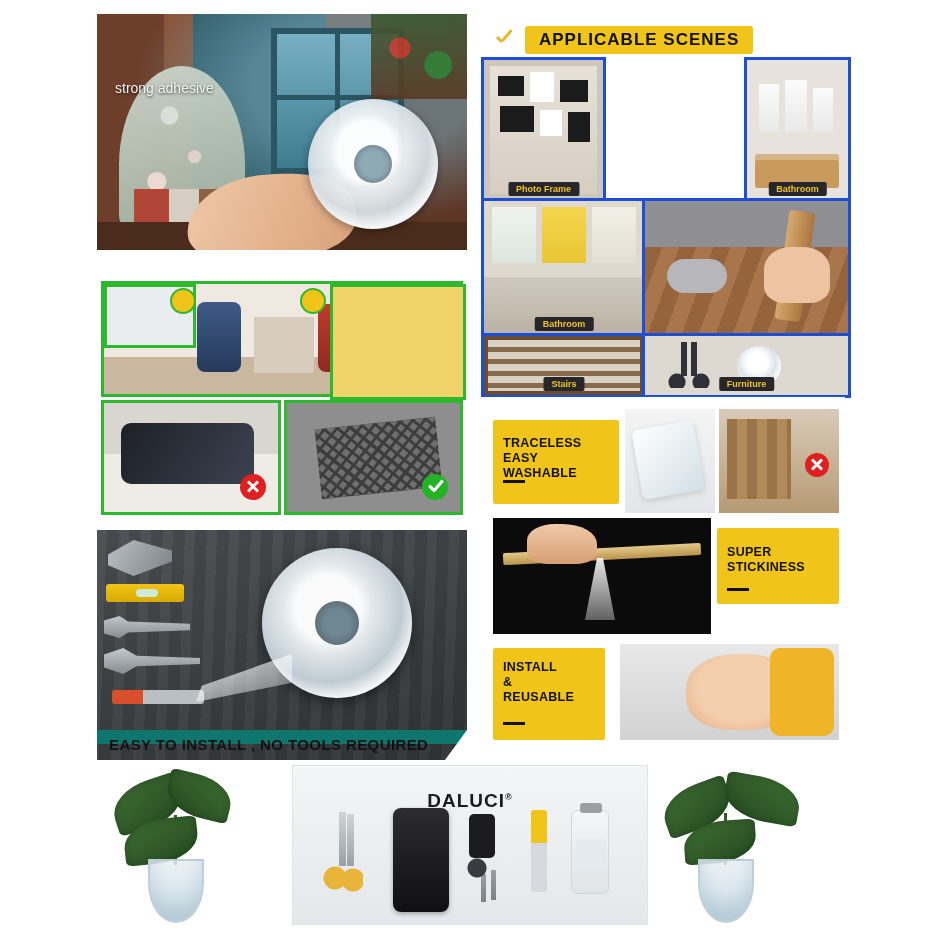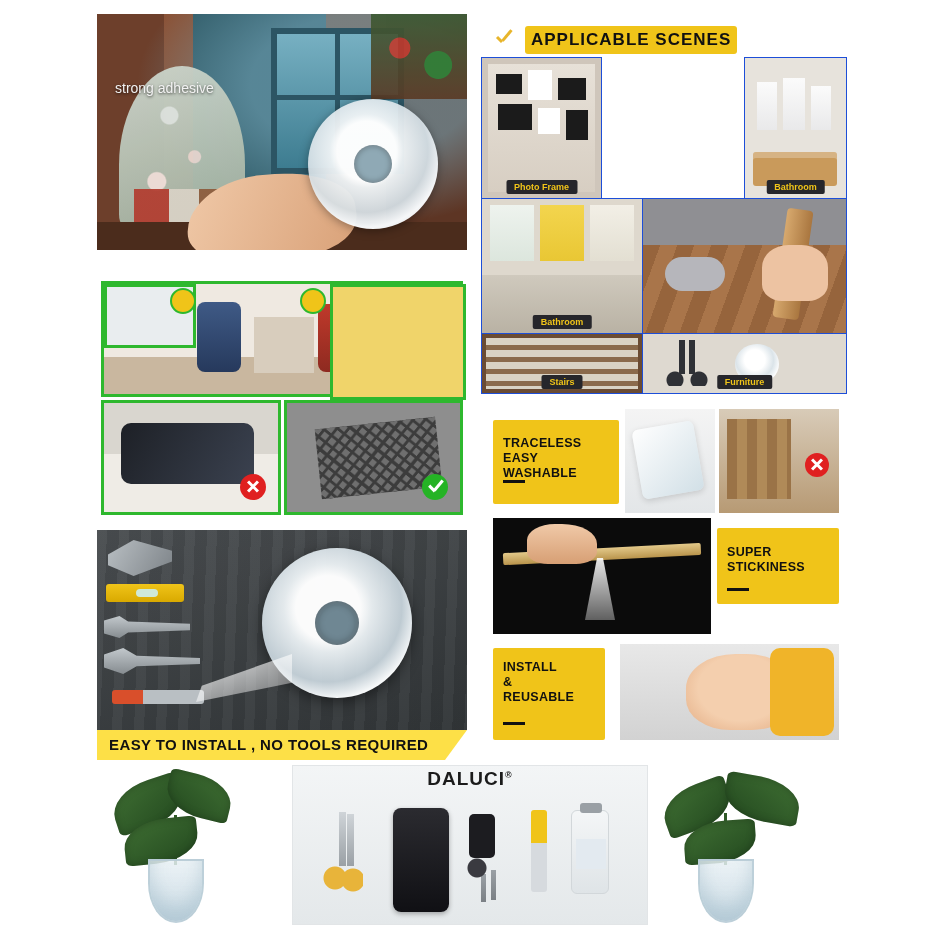--- a/index.html
+++ b/index.html
@@ -48,22 +48,22 @@
     letter-spacing:.5px;text-shadow:0 1px 3px rgba(0,0,0,.65);}
   .hero-sub{position:absolute;left:18px;top:66px;color:#f2f2f2;font-size:14px;text-shadow:0 1px 3px rgba(0,0,0,.7);}
 
   
   #scenes{left:475px;top:14px;width:370px;height:378px;background:#fff;}
   .scenes-head{position:absolute;left:18px;top:8px;width:334px;height:36px;display:flex;align-items:center;gap:10px;}
   .check{width:22px;height:22px;flex:0 0 22px;position:relative;}
   .check:before{content:"";position:absolute;left:3px;top:9px;width:7px;height:3px;background:#e8b52a;transform:rotate(45deg);}
   .check:after{content:"";position:absolute;left:7px;top:5px;width:14px;height:3px;background:#e8b52a;transform:rotate(-50deg);}
   .scenes-title{background:#f0c419;color:#111;font-weight:bold;font-size:17px;letter-spacing:1px;
-    padding:4px 6px;border-radius:3px;}
-  .sc{position:absolute;overflow:hidden;border:1px solid #1d4ed8;}
+    padding:4px 14px;border-radius:3px;}
+  .sc{position:absolute;overflow:hidden;border:3px solid #1d4ed8;}
   .sc-label{position:absolute;left:50%;transform:translateX(-50%);bottom:4px;background:#26262b;color:#f0c419;
     font-size:9px;font-weight:bold;padding:2px 8px;border-radius:2px;white-space:nowrap;}
   .sc1{left:481px;top:57px;width:119px;height:140px;background:#cfc6bb;}
   .frames{position:absolute;inset:6px;
     background:
       linear-gradient(#1b1b1b,#1b1b1b) 8px 10px/26px 20px no-repeat,
       linear-gradient(#fff,#fff) 40px 6px/24px 30px no-repeat,
       linear-gradient(#1b1b1b,#1b1b1b) 70px 14px/28px 22px no-repeat,
       linear-gradient(#1b1b1b,#1b1b1b) 10px 40px/34px 26px no-repeat,
       linear-gradient(#fff,#fff) 50px 44px/22px 26px no-repeat,
@@ -179,28 +179,28 @@
   .t-wrench2{left:104px;top:648px;width:96px;height:26px;background:linear-gradient(#c2c8cc,#868c90);clip-path:polygon(0 25%,20% 0,34% 30%,100% 38%,100% 62%,34% 70%,20% 100%,0 75%);}
   .t-screwdriver{left:112px;top:690px;width:92px;height:14px;background:linear-gradient(90deg,#d94f2b 0 34%,#b9bfc3 34% 100%);border-radius:3px;}
   .roll-big{position:absolute;left:262px;top:548px;width:150px;height:150px;border-radius:50%;
     background:radial-gradient(circle at 44% 40%, rgba(255,255,255,.98) 0 26%, rgba(236,242,245,.95) 36%, rgba(205,218,226,.9) 60%, rgba(250,252,253,.98) 74%, rgba(201,214,222,.9) 100%);
     box-shadow:0 4px 14px rgba(0,0,0,.45);}
   .roll-big:after{content:"";position:absolute;left:50%;top:50%;width:44px;height:44px;margin:-22px 0 0 -22px;border-radius:50%;
     background:radial-gradient(circle,#6f8793 0 58%,#a9bcc6 100%);box-shadow:inset 0 0 8px rgba(0,0,0,.45);}
   .roll-tail{position:absolute;left:196px;top:654px;width:96px;height:48px;
     background:linear-gradient(160deg,rgba(255,255,255,.85),rgba(255,255,255,.25));
     clip-path:polygon(100% 0,100% 60%,0 100%,6% 66%);}
-  .tools-banner{position:absolute;left:97px;top:730px;width:370px;height:30px;background:#fde047;}
+  .tools-banner{position:absolute;left:97px;top:730px;width:370px;height:14px;background:#0f766e;}
   .tools-banner span{position:absolute;left:12px;top:6px;font-weight:bold;font-size:15px;color:#111;letter-spacing:.4px;}
   .tools-banner:after{content:"";position:absolute;right:0;top:0;width:22px;height:30px;background:#fff;clip-path:polygon(100% 0,100% 100%,0 100%);}
 
   
   #bottom{left:292px;top:765px;width:356px;height:160px;background:#eceff1;border:1px solid #e2e5e7;box-sizing:border-box;}
   .bot-board{position:absolute;inset:0;background:linear-gradient(#f3f5f6,#e4e8ea);}
-  .brand{position:absolute;left:50%;transform:translateX(-50%);top:2px;font-weight:bold;font-size:19px;letter-spacing:1px;color:#1b1b1b;}
+  .brand{position:absolute;left:50%;transform:translateX(-50%);top:24px;font-weight:bold;font-size:19px;letter-spacing:1px;color:#1b1b1b;}
   .brand sup{font-size:9px;vertical-align:super;}
   .b-scissors{position:absolute;left:30px;top:46px;width:40px;height:80px;
     background:
       linear-gradient(#cfd4d8,#9aa0a5) 16px 0/7px 54px no-repeat,
       linear-gradient(#cfd4d8,#9aa0a5) 24px 2px/7px 52px no-repeat,
       radial-gradient(circle at 12px 66px,#e8b43a 0 11px,rgba(0,0,0,0) 12px),
       radial-gradient(circle at 30px 68px,#e8b43a 0 11px,rgba(0,0,0,0) 12px);}
   .b-phone{position:absolute;left:100px;top:42px;width:56px;height:104px;border-radius:8px;background:linear-gradient(#2b2b30,#101014);box-shadow:0 2px 5px rgba(0,0,0,.3);}
   .b-remote{position:absolute;left:176px;top:48px;width:26px;height:44px;border-radius:5px;background:#1c1c20;}
   .b-keys{position:absolute;left:172px;top:92px;width:46px;height:48px;

